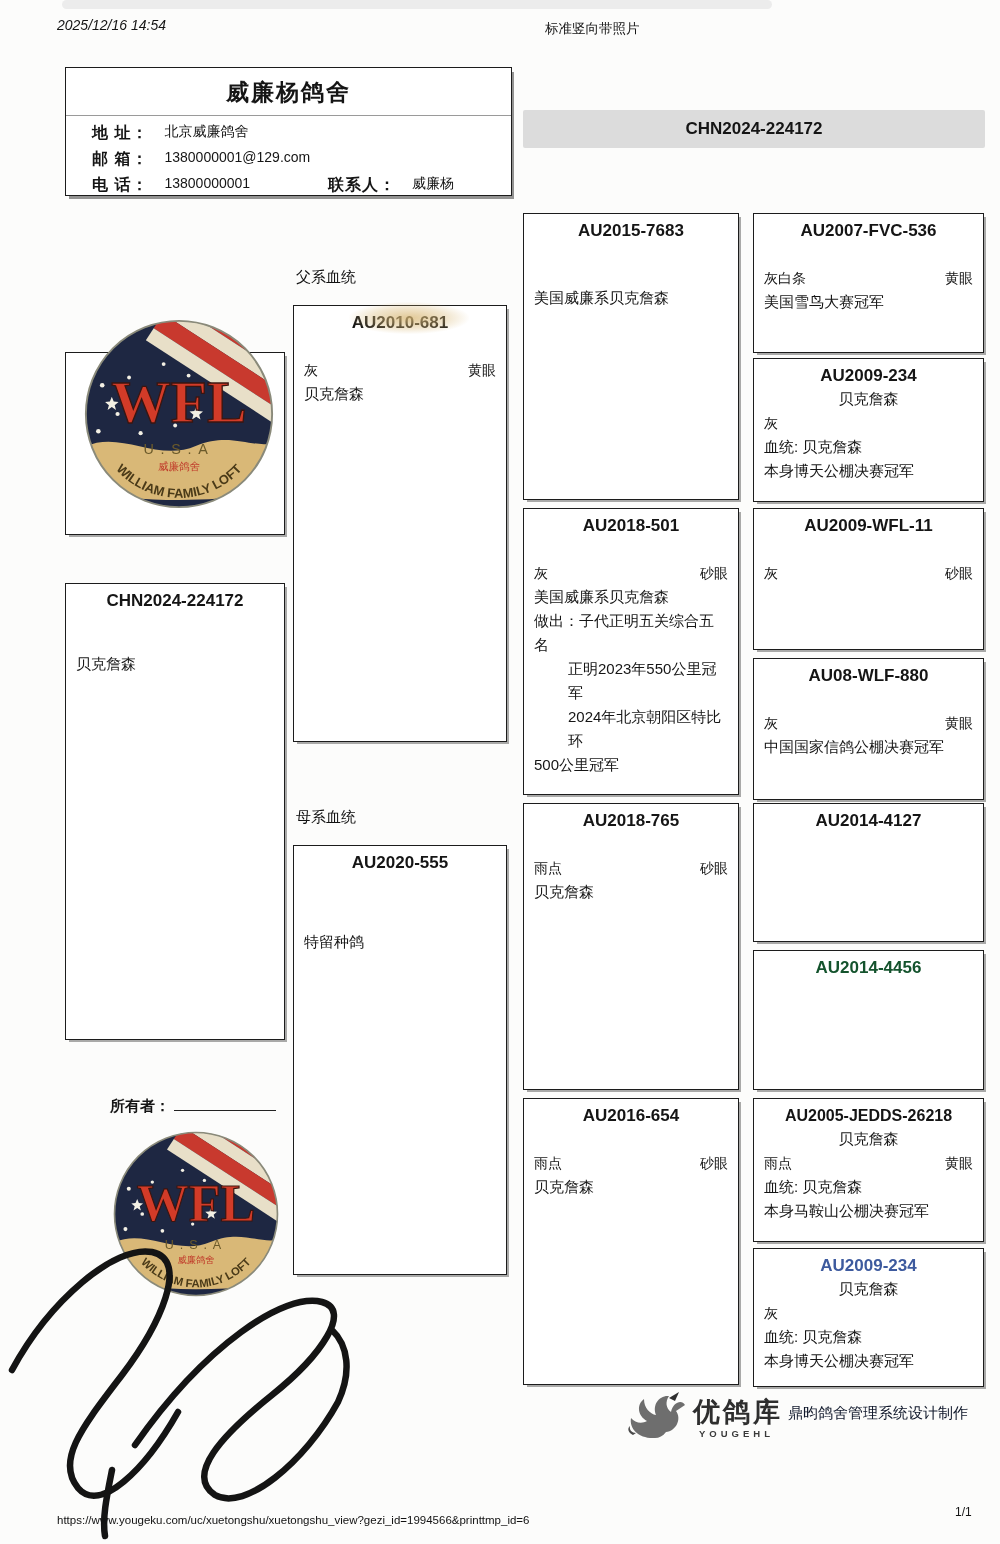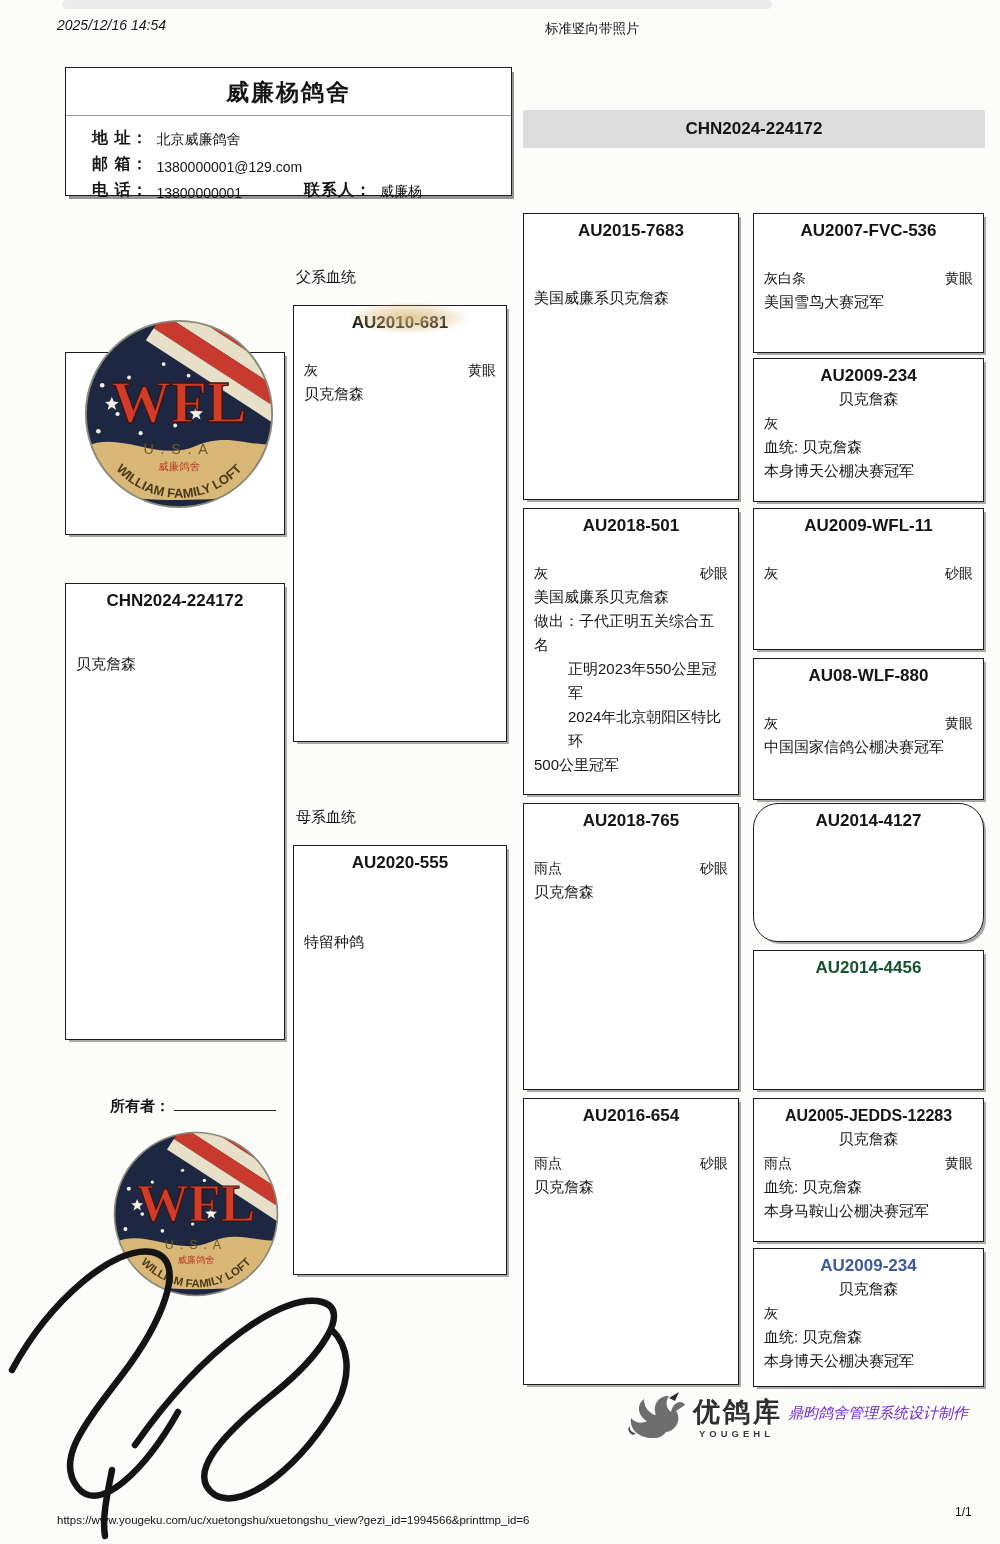--- a/index.html
+++ b/index.html
@@ -8,23 +8,23 @@
   .abs{position:absolute;}
   .scanbar{left:62px;top:0;width:710px;height:9px;background:#ececec;border-radius:5px;}
   .hdr-date{left:57px;top:17px;font-size:14px;font-style:italic;}
   .hdr-doctype{left:545px;top:20px;font-size:13.5px;}
 
   
   .loftbox{left:65px;top:67px;width:445px;height:127px;background:#fff;
            border:1.5px solid #1c1c1c;box-shadow:3px 4px 0 -1px rgba(60,60,60,.55);}
   .loft-title{font-size:23px;font-weight:bold;text-align:center;letter-spacing:2px;padding-top:9px;}
   .loft-div{border-top:1px solid #9a9a9a;margin:7px 0 7px 0;}
-  .lrow{display:flex;align-items:flex-end;padding:0 0 0 26px;height:26px;}
+  .lrow{display:flex;align-items:flex-start;padding:0 0 0 26px;height:26px;gap:16px;}
   .llabel{font-weight:bold;font-size:16px;letter-spacing:1px;white-space:pre;}
-  .lval{font-size:14px;margin-left:8px;}
+  .lval{font-size:14px;}
   .lcontact{margin-left:62px;}
 
   
   .banner{left:523px;top:110px;width:462px;height:38px;background:#dcdcdc;border-radius:2px;
           font-size:17px;font-weight:bold;text-align:center;line-height:38px;}
 
   
   .seclabel{font-size:15px;color:#111;}
 
   
@@ -42,21 +42,21 @@
 
   .logoframe{background:#fff;border:1.5px solid #1c1c1c;box-shadow:3px 3px 0 -1px rgba(85,85,85,.5);}
 
   
   .owner{left:110px;top:1096px;font-size:15px;font-weight:bold;}
   .owner-line{display:inline-block;width:102px;border-bottom:1.5px solid #222;height:14px;margin-left:4px;}
 
   
   .brand{left:693px;top:1394px;font-size:27px;font-weight:bold;color:#2e2e2e;letter-spacing:3px;}
   .brand-latin{left:699px;top:1428px;font-size:9.5px;letter-spacing:4px;color:#3a3a3a;font-weight:bold;}
-  .credit{left:788px;top:1404px;font-size:15px;color:#6d28d9;font-style:italic;}
+  .credit{left:788px;top:1404px;font-size:15px;color:#0f172a;}
   .url{left:57px;top:1514px;font-size:11.5px;color:#111;}
   .pagenum{left:955px;top:1505px;font-size:12px;}
 </style>
 </head>
 <body>
 
 <div class="page">
 
   <div class="abs scanbar"></div>
   <div class="abs hdr-date">2025/12/16 14:54</div>
@@ -226,30 +226,30 @@
   <div class="abs pbox" style="left:753px;top:658px;width:229px;height:140px;">
     <div class="ptitle">AU08-WLF-880</div>
     <div class="sp24"></div>
     <div class="prow">
       <span class="pcolor">灰</span>
       <span class="peye">黄眼</span>
     </div>
     <div class="pline">中国国家信鸽公棚决赛冠军</div>
   </div>
 
-  <div class="abs pbox" style="left:753px;top:803px;width:229px;height:137px;border-radius:25px;">
+  <div class="abs pbox" style="left:753px;top:803px;width:229px;height:137px;">
     <div class="ptitle">AU2014-4127</div>
   </div>
 
   <div class="abs pbox" style="left:753px;top:950px;width:229px;height:138px;">
     <div class="ptitle ink1">AU2014-4456</div>
   </div>
 
   <div class="abs pbox" style="left:753px;top:1098px;width:229px;height:142px;">
-    <div class="ptitle tsm">AU2005-JEDDS-12283</div>
+    <div class="ptitle tsm">AU2005-JEDDS-26218</div>
     <div class="psub">贝克詹森</div>
     <div class="prow">
       <span class="pcolor">雨点</span>
       <span class="peye">黄眼</span>
     </div>
     <div class="pline">血统: 贝克詹森</div>
     <div class="pline">本身马鞍山公棚决赛冠军</div>
   </div>
 
   <div class="abs pbox" style="left:753px;top:1248px;width:229px;height:137px;">

